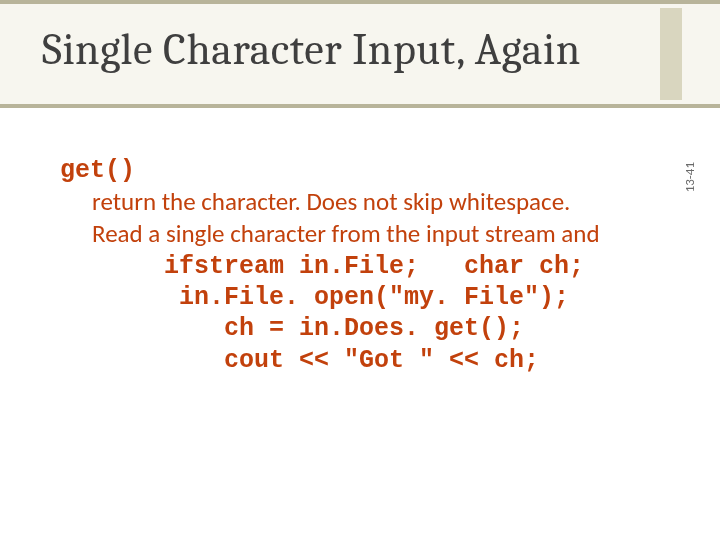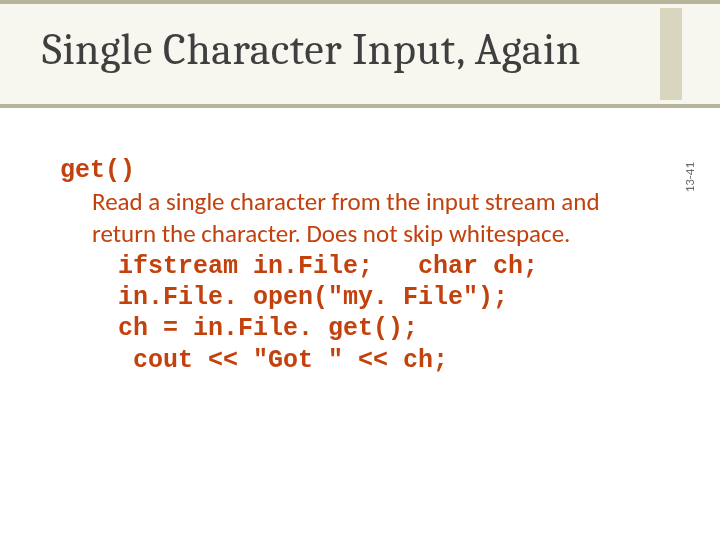--- a/index.html
+++ b/index.html
@@ -64,20 +64,21 @@
   }
   .desc {
     margin-left: 32px;
   }
   .codeblock {
     margin-left: 58px;
     margin-top: 2px;
   }
   .codeblock div {
     white-space: pre;
+    text-align: center;
   }
   .page-num {
     position: absolute;
     right: 38px;
     top: 162px;
     transform: rotate(-90deg);
     transform-origin: right top;
     font-size: 13px;
     color: #6a6a6a;
     font-family: "Calibri", Arial, sans-serif;
@@ -88,25 +89,25 @@
 
 <div class="slide">
 
   <div class="title-band">
     <div class="title-accent"></div>
     <div class="title-text">Single Character Input, Again</div>
   </div>
 
   <div class="body">
     <div class="mono">get()</div>
+    <div class="desc">return the character. Does not skip whitespace.</div>
     <div class="desc">Read a single character from the input stream and</div>
-    <div class="desc">return the character. Does not skip whitespace.</div>
     <div class="codeblock mono">
       <div><span>ifstream in.File;   </span><span>char ch;</span></div>
       <div>in.File. open("my. File");</div>
-      <div>ch = in.File. get();</div>
+      <div>ch = in.Does. get();</div>
       <div> cout &lt;&lt; "Got " &lt;&lt; ch;</div>
     </div>
   </div>
 
   <div class="page-num">13-41</div>
 
 </div>
 
 </body></html>

